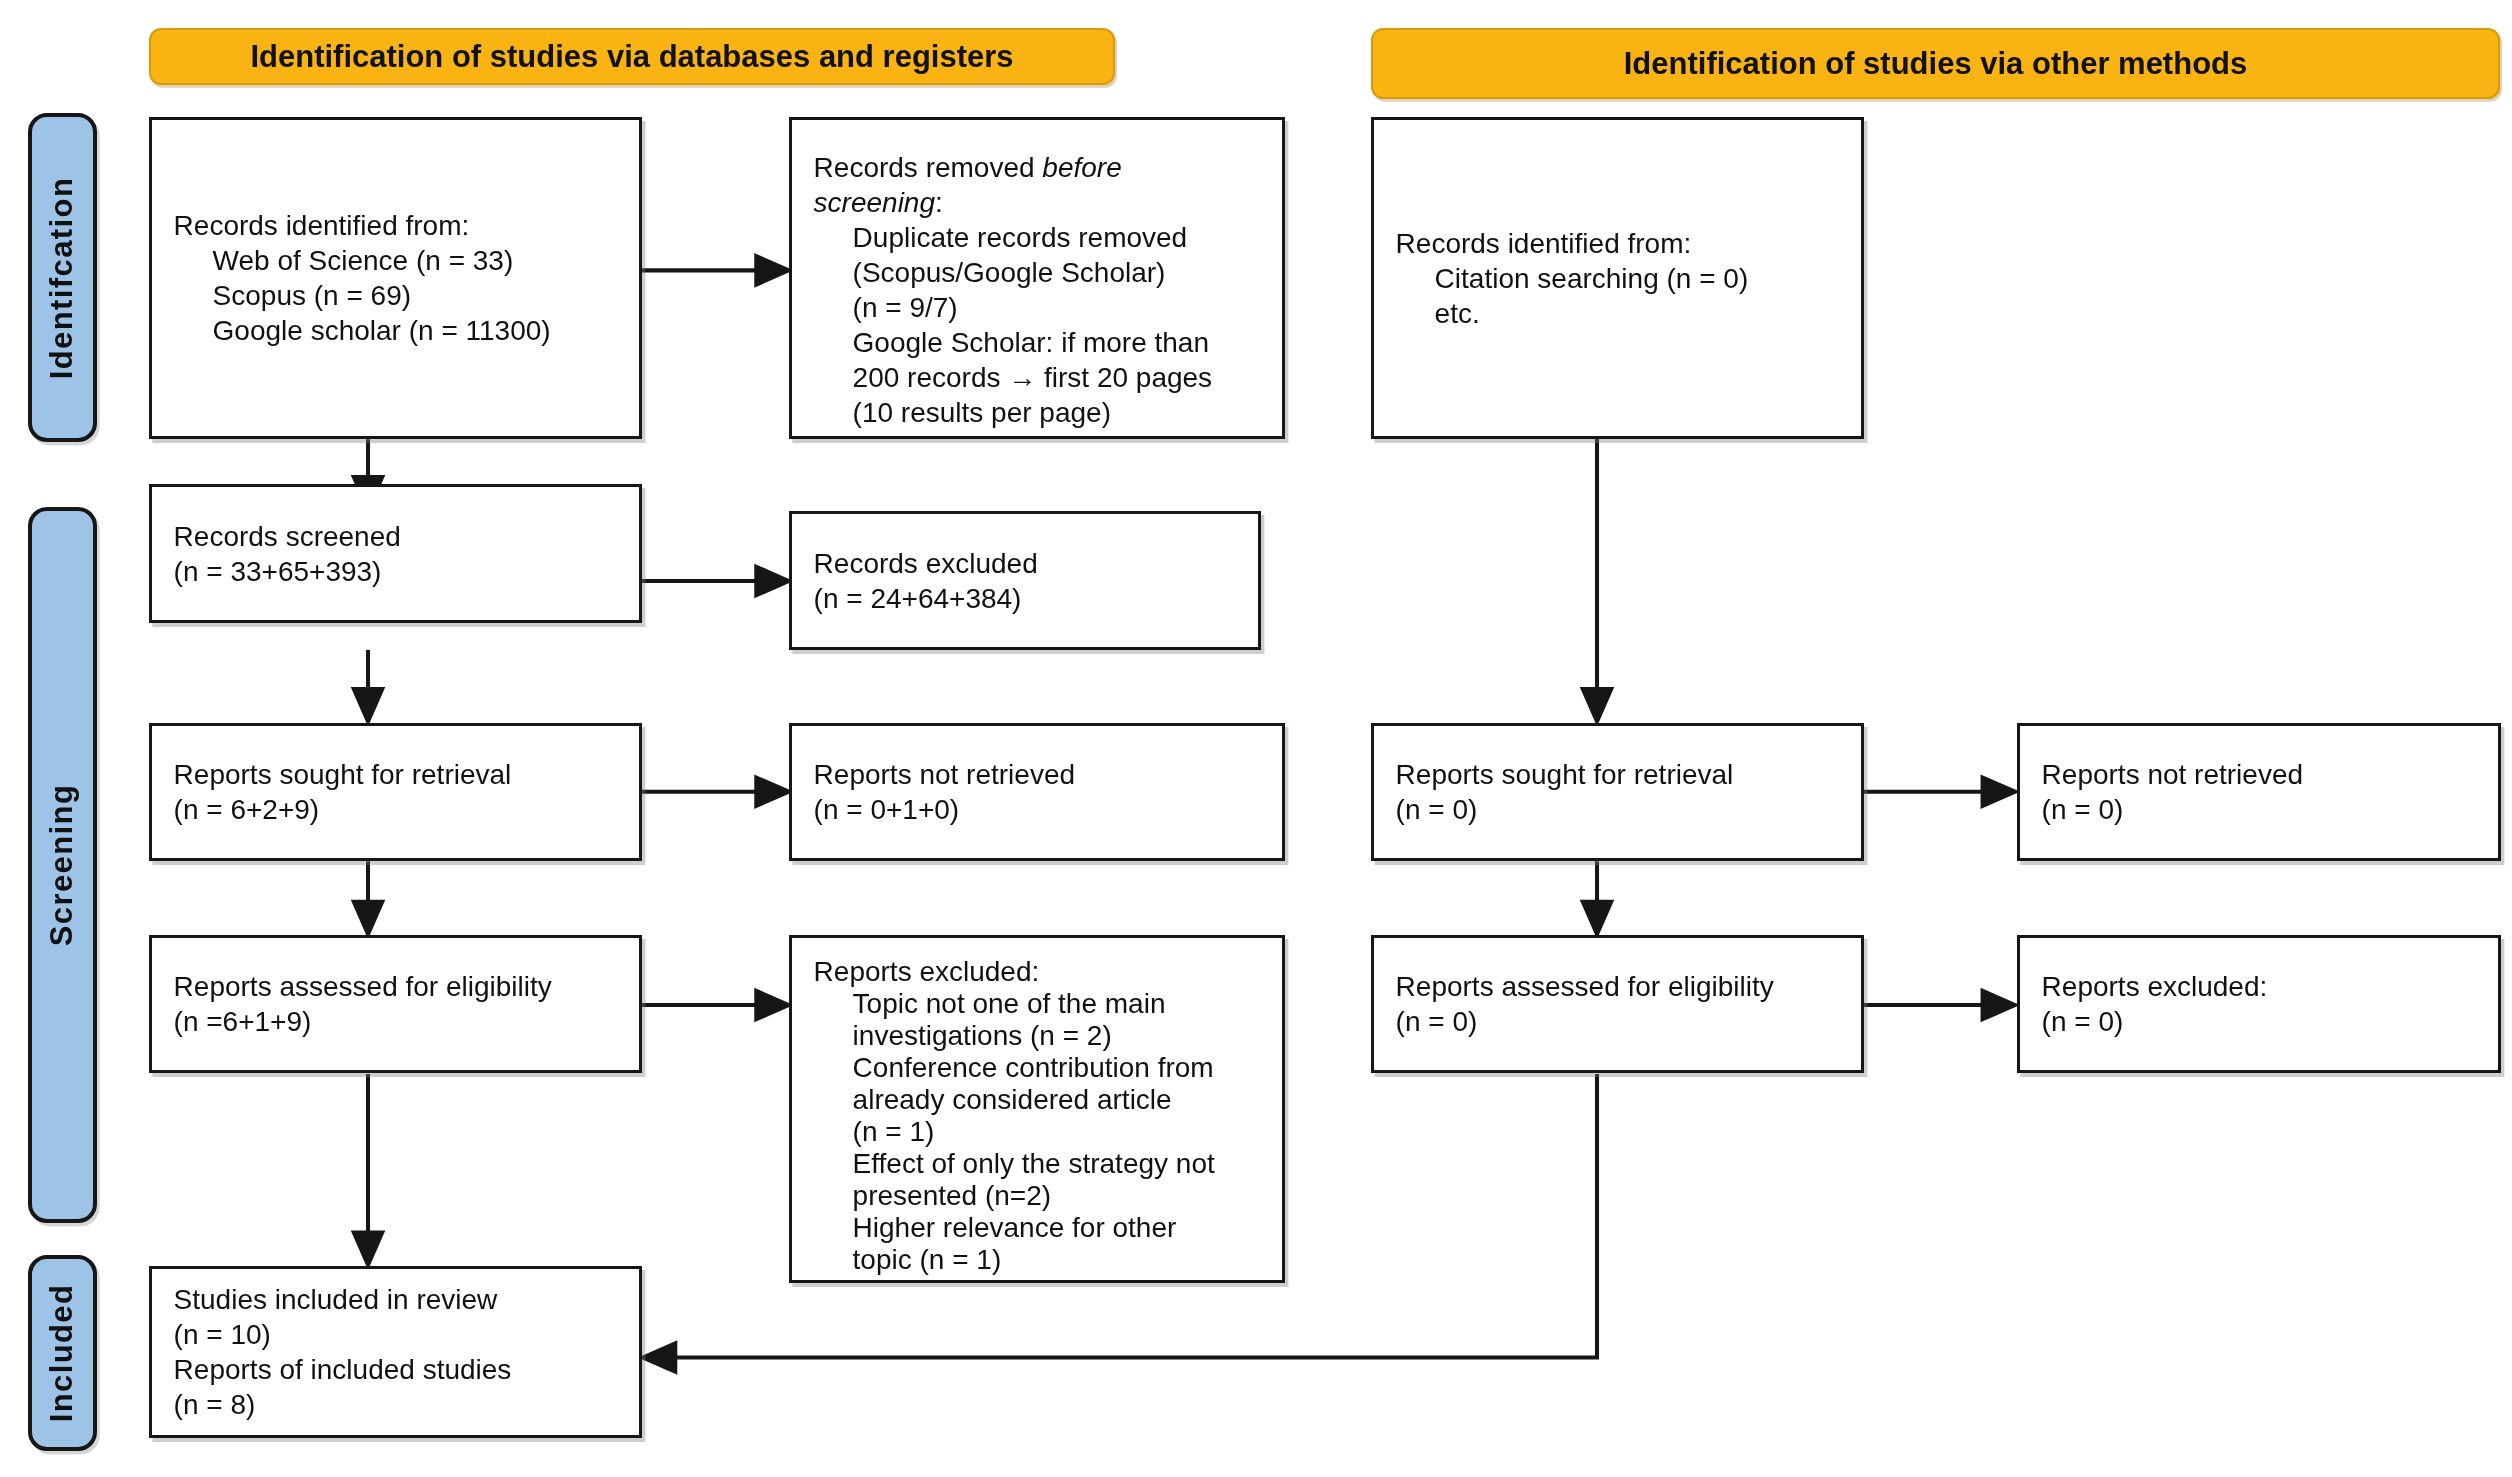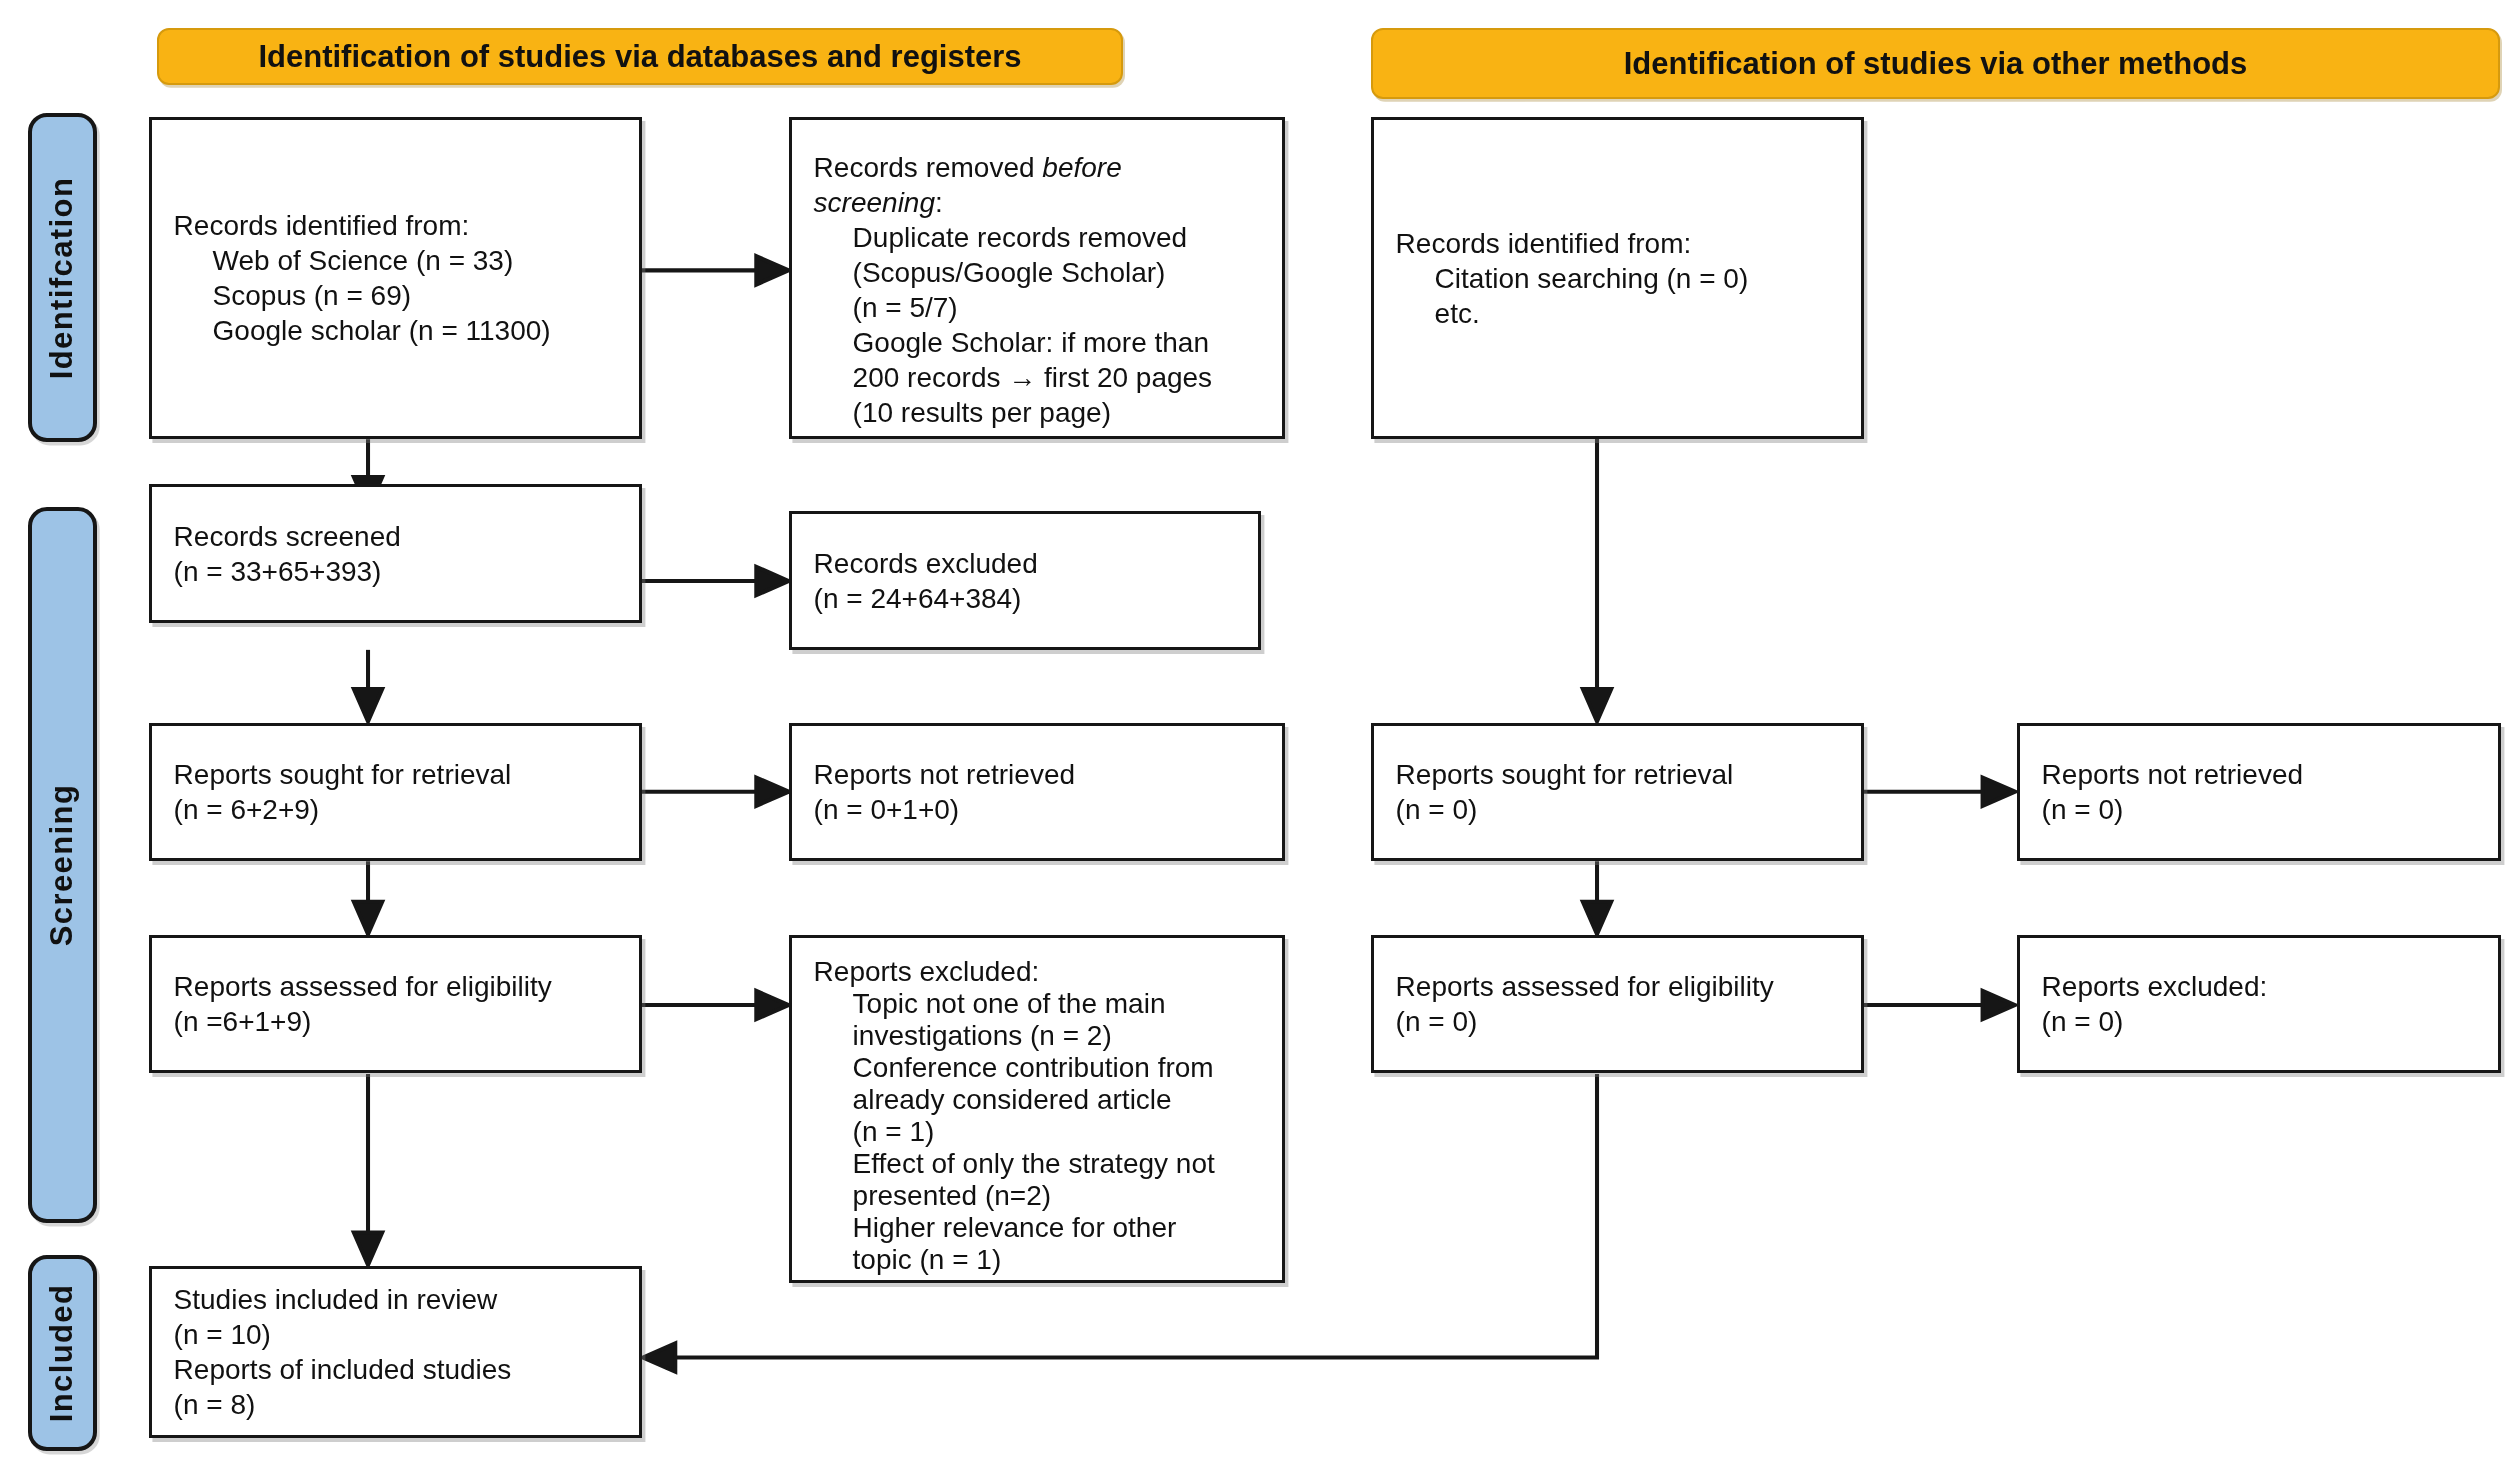--- a/index.html
+++ b/index.html
@@ -110,21 +110,21 @@
       <polygon points="2365,1383 2344,1335 2386,1335"></polygon>
 
       <line x1="2760" y1="1488" x2="2936" y2="1488"></line>
       <polygon points="2984,1488 2936,1467 2936,1509"></polygon>
 
       <polyline points="2365,1590 2365,2010 1000,2010" fill="none"></polyline>
       <polygon points="952,2010 1000,1989 1000,2031"></polygon>
     </g>
   </svg>
 
-  <div class="banner" style="left:149px; top:28px; width:966px; height:57px;margin-left:8px;">Identification of studies via databases and registers</div>
+  <div class="banner" style="left:149px; top:28px; width:966px; height:57px;">Identification of studies via databases and registers</div>
   <div class="banner" style="left:1371px; top:28px; width:1129px; height:71px;">Identification of studies via other methods</div>
 
   <div class="tab" style="top:113px; height:329px;">
     <span class="vlabel">Identifcation</span>
   </div>
   <div class="tab" style="top:507px; height:716px;">
     <span class="vlabel">Screening</span>
   </div>
   <div class="tab" style="top:1255px; height:196px;">
     <span class="vlabel">Included</span>
@@ -135,21 +135,21 @@
     <div class="ln ind">Web of Science (n = 33)</div>
     <div class="ln ind">Scopus (n = 69)</div>
     <div class="ln ind">Google scholar (n = 11300)</div>
   </div>
 
   <div class="box top-align pad-f" style="left:789px; top:117px; width:496px; height:322px;">
     <div class="ln"><span>Records removed </span><i>before</i></div>
     <div class="ln"><i>screening</i><span>:</span></div>
     <div class="ln ind">Duplicate records removed</div>
     <div class="ln ind">(Scopus/Google Scholar)</div>
-    <div class="ln ind">(n = 5/7)</div>
+    <div class="ln ind">(n = 9/7)</div>
     <div class="ln ind">Google Scholar: if more than</div>
     <div class="ln ind">200 records → first 20 pages</div>
     <div class="ln ind">(10 results per page)</div>
   </div>
 
   <div class="box" style="left:1371px; top:117px; width:493px; height:322px;">
     <div class="ln">Records identified from:</div>
     <div class="ln ind">Citation searching (n = 0)</div>
     <div class="ln ind">etc.</div>
   </div>

